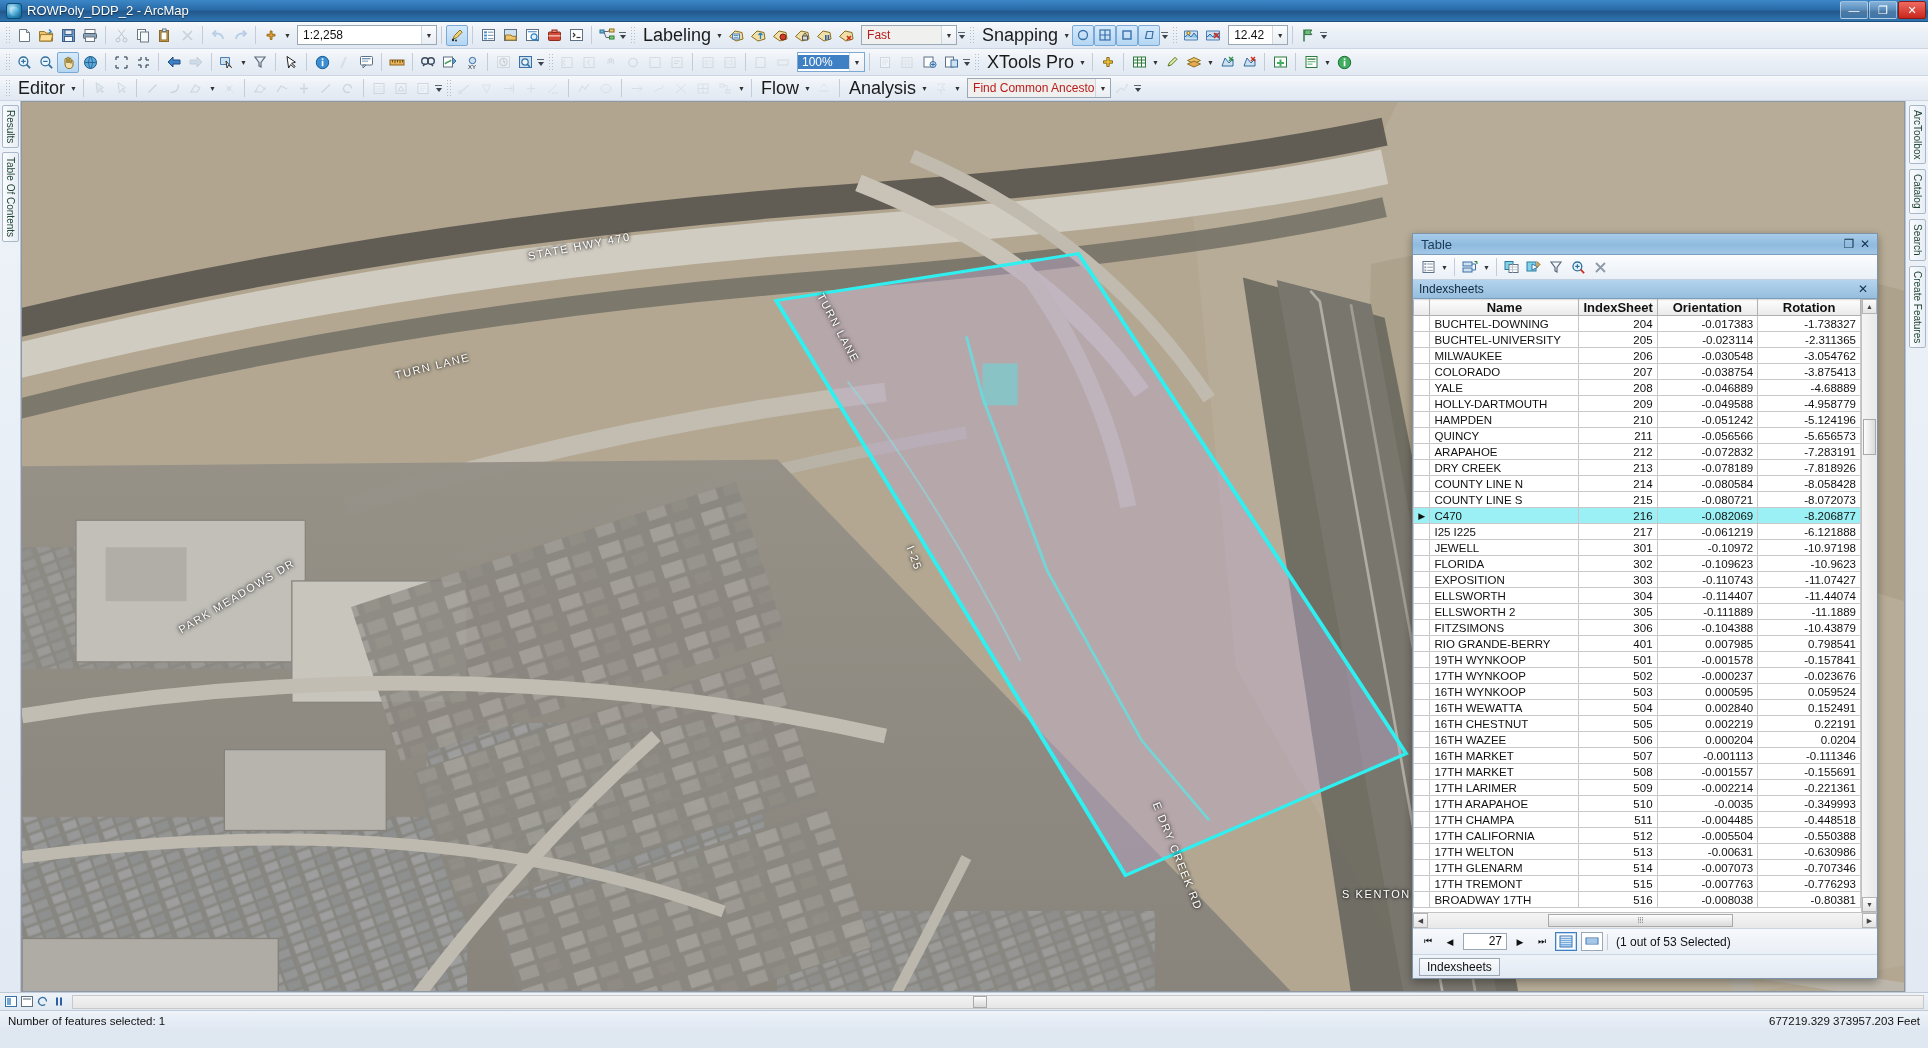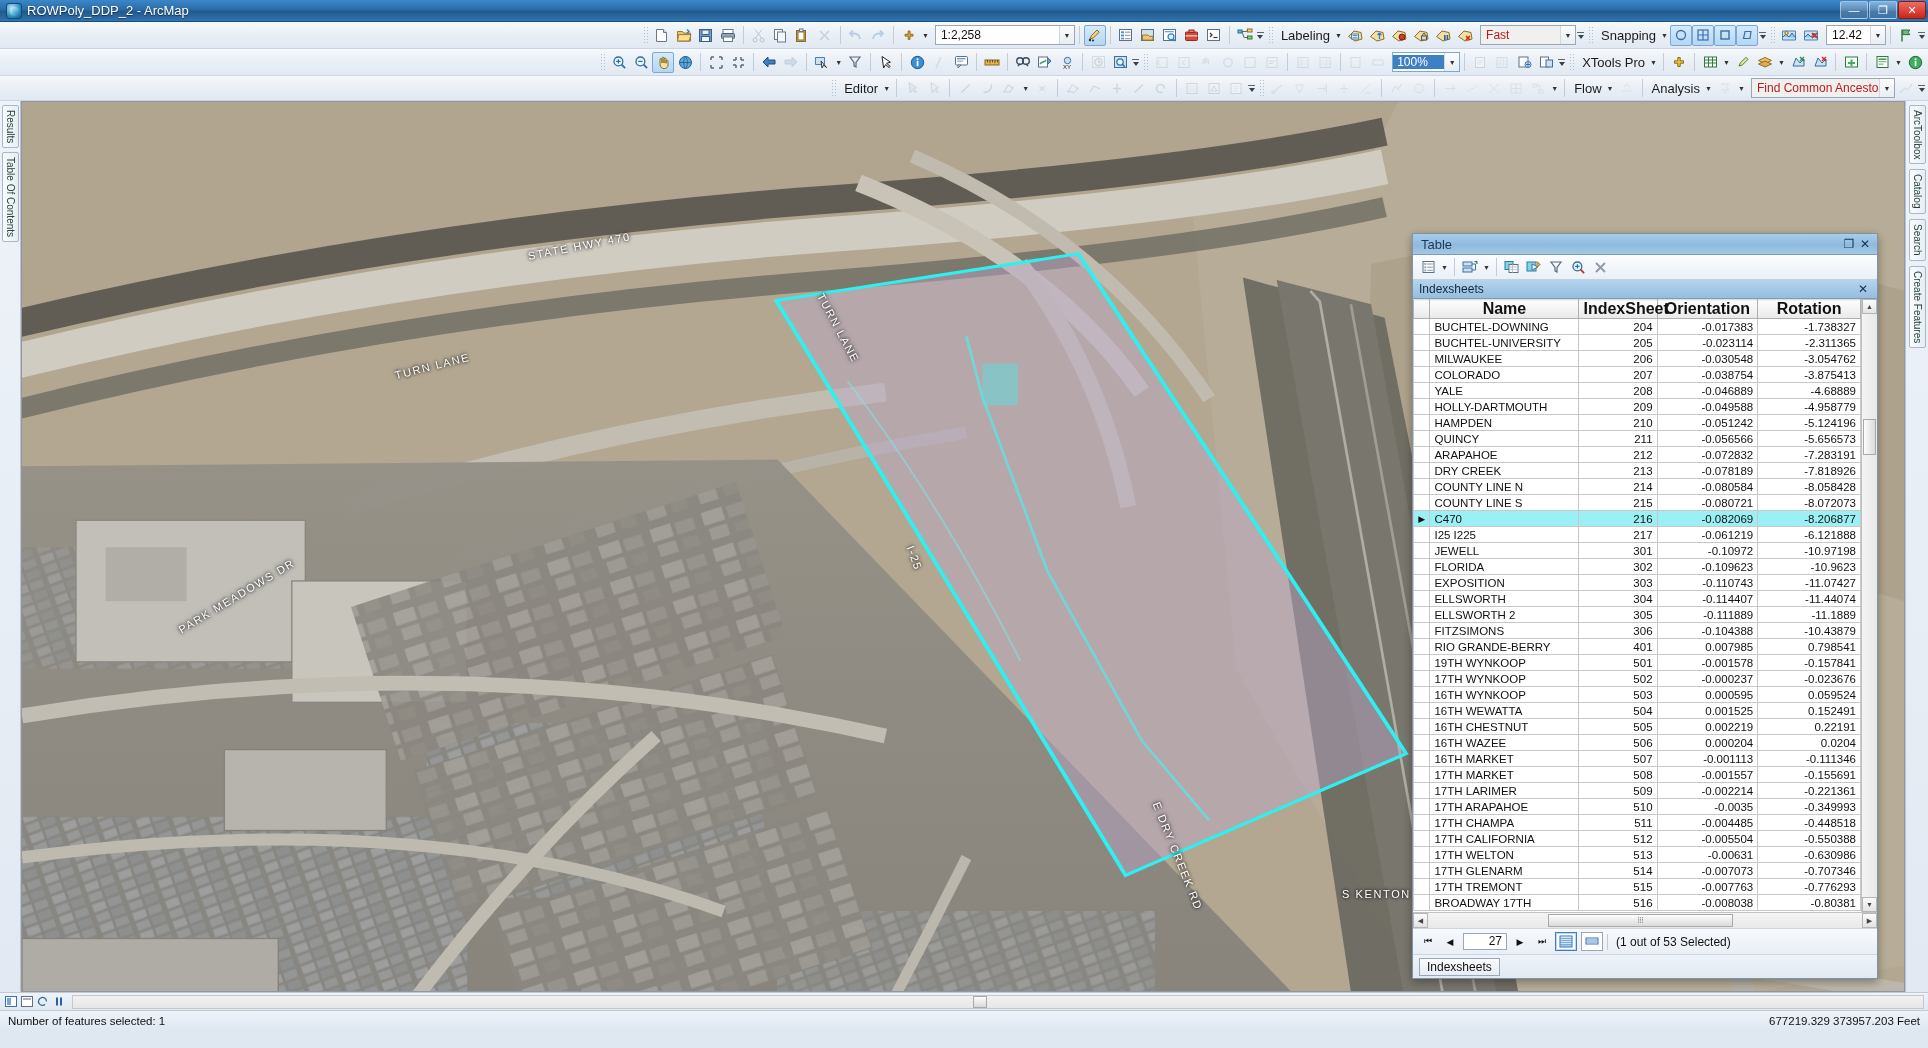--- a/index.html
+++ b/index.html
@@ -68,21 +68,20 @@
 
   
   .toolbar-row {
     display: flex; align-items: center;
     height: 27px;
     background: linear-gradient(180deg,#f6f8fb 0%, #e9eff6 50%, #e2e9f2 100%);
     border-bottom: 1px solid #ccd6e2;
     padding: 0 2px;
     overflow: hidden;
     white-space: nowrap;
-    justify-content: flex-end;
   }
   .toolbar-row.r4 { height: 25px; }
   .grip {
     width: 5px; height: 19px; margin: 0 3px;
     background-image: radial-gradient(circle, #a8b4c2 1px, transparent 1px);
     background-size: 3px 3px;
     opacity:.85;
     flex: none;
   }
   .tb-sep { width: 1px; height: 18px; background: #c3ccd8; margin: 0 4px; flex: none; }
@@ -93,21 +92,21 @@
     cursor: pointer; flex: none; position: relative;
   }
   .tbtn.active { border-color:#7aa9d6; background: linear-gradient(180deg,#d6eafc,#b4d6f2); }
   .tbtn.dis { opacity: .35; }
   .tbtn svg { display:block; }
   .caret {
     width: 11px; height: 21px; display:inline-flex; align-items:center; justify-content:center;
     cursor:pointer; flex:none; font-size: 7px; color:#333;
   }
   .tb-label {
-    font-size: 13px; color: #1a1a1a; padding: 0 3px 0 5px; cursor: pointer; flex:none;
+    font-size: 18px; color: #1a1a1a; padding: 0 3px 0 5px; cursor: pointer; flex:none;
   }
   .combo {
     height: 20px; border: 1px solid #9aa7b5; background: #fff;
     display: inline-flex; align-items: center; font-size: 12px;
     padding: 0 0 0 5px; color:#111; flex: none; position: relative;
   }
   .combo .cval { flex:1; overflow:hidden; white-space:nowrap; }
   .combo .cbtn {
     width: 15px; align-self: stretch; display:flex; align-items:center; justify-content:center;
     font-size: 7px; color:#333; border-left: 1px solid #cfd7e0;
@@ -218,21 +217,21 @@
     width: 100%;
     font-size: 11.5px;
     table-layout: fixed;
   }
   table.dt th {
     background: linear-gradient(180deg,#fdfdfd,#e9e9e9);
     border: 1px solid #b0b0b0;
     border-top: 1px solid #dedede;
     height: 16px; font-weight: bold; color:#111;
     padding: 0 4px;
-    font-size: 16px;
+    font-size: 13px;
   }
   table.dt td {
     border: 1px solid #c8c8c8;
     height: 16px;
     padding: 0 4px;
     color:#111; white-space:nowrap; overflow:hidden;
     background: #fff;
   }
   table.dt td.sel, table.dt tr.sel td { background: #9af0f4; }
   td.rowhdr {
@@ -1478,21 +1477,21 @@
                     <td class="rowhdr"></td>
                     <td class="col-name">16TH WYNKOOP</td>
                     <td class="col-sheet num">503</td>
                     <td class="col-orient num">0.000595</td>
                     <td class="col-rot num">0.059524</td>
                   </tr>
                   <tr>
                     <td class="rowhdr"></td>
                     <td class="col-name">16TH WEWATTA</td>
                     <td class="col-sheet num">504</td>
-                    <td class="col-orient num">0.001525</td>
+                    <td class="col-orient num">0.002840</td>
                     <td class="col-rot num">0.152491</td>
                   </tr>
                   <tr>
                     <td class="rowhdr"></td>
                     <td class="col-name">16TH CHESTNUT</td>
                     <td class="col-sheet num">505</td>
                     <td class="col-orient num">0.002219</td>
                     <td class="col-rot num">0.22191</td>
                   </tr>
                   <tr>

